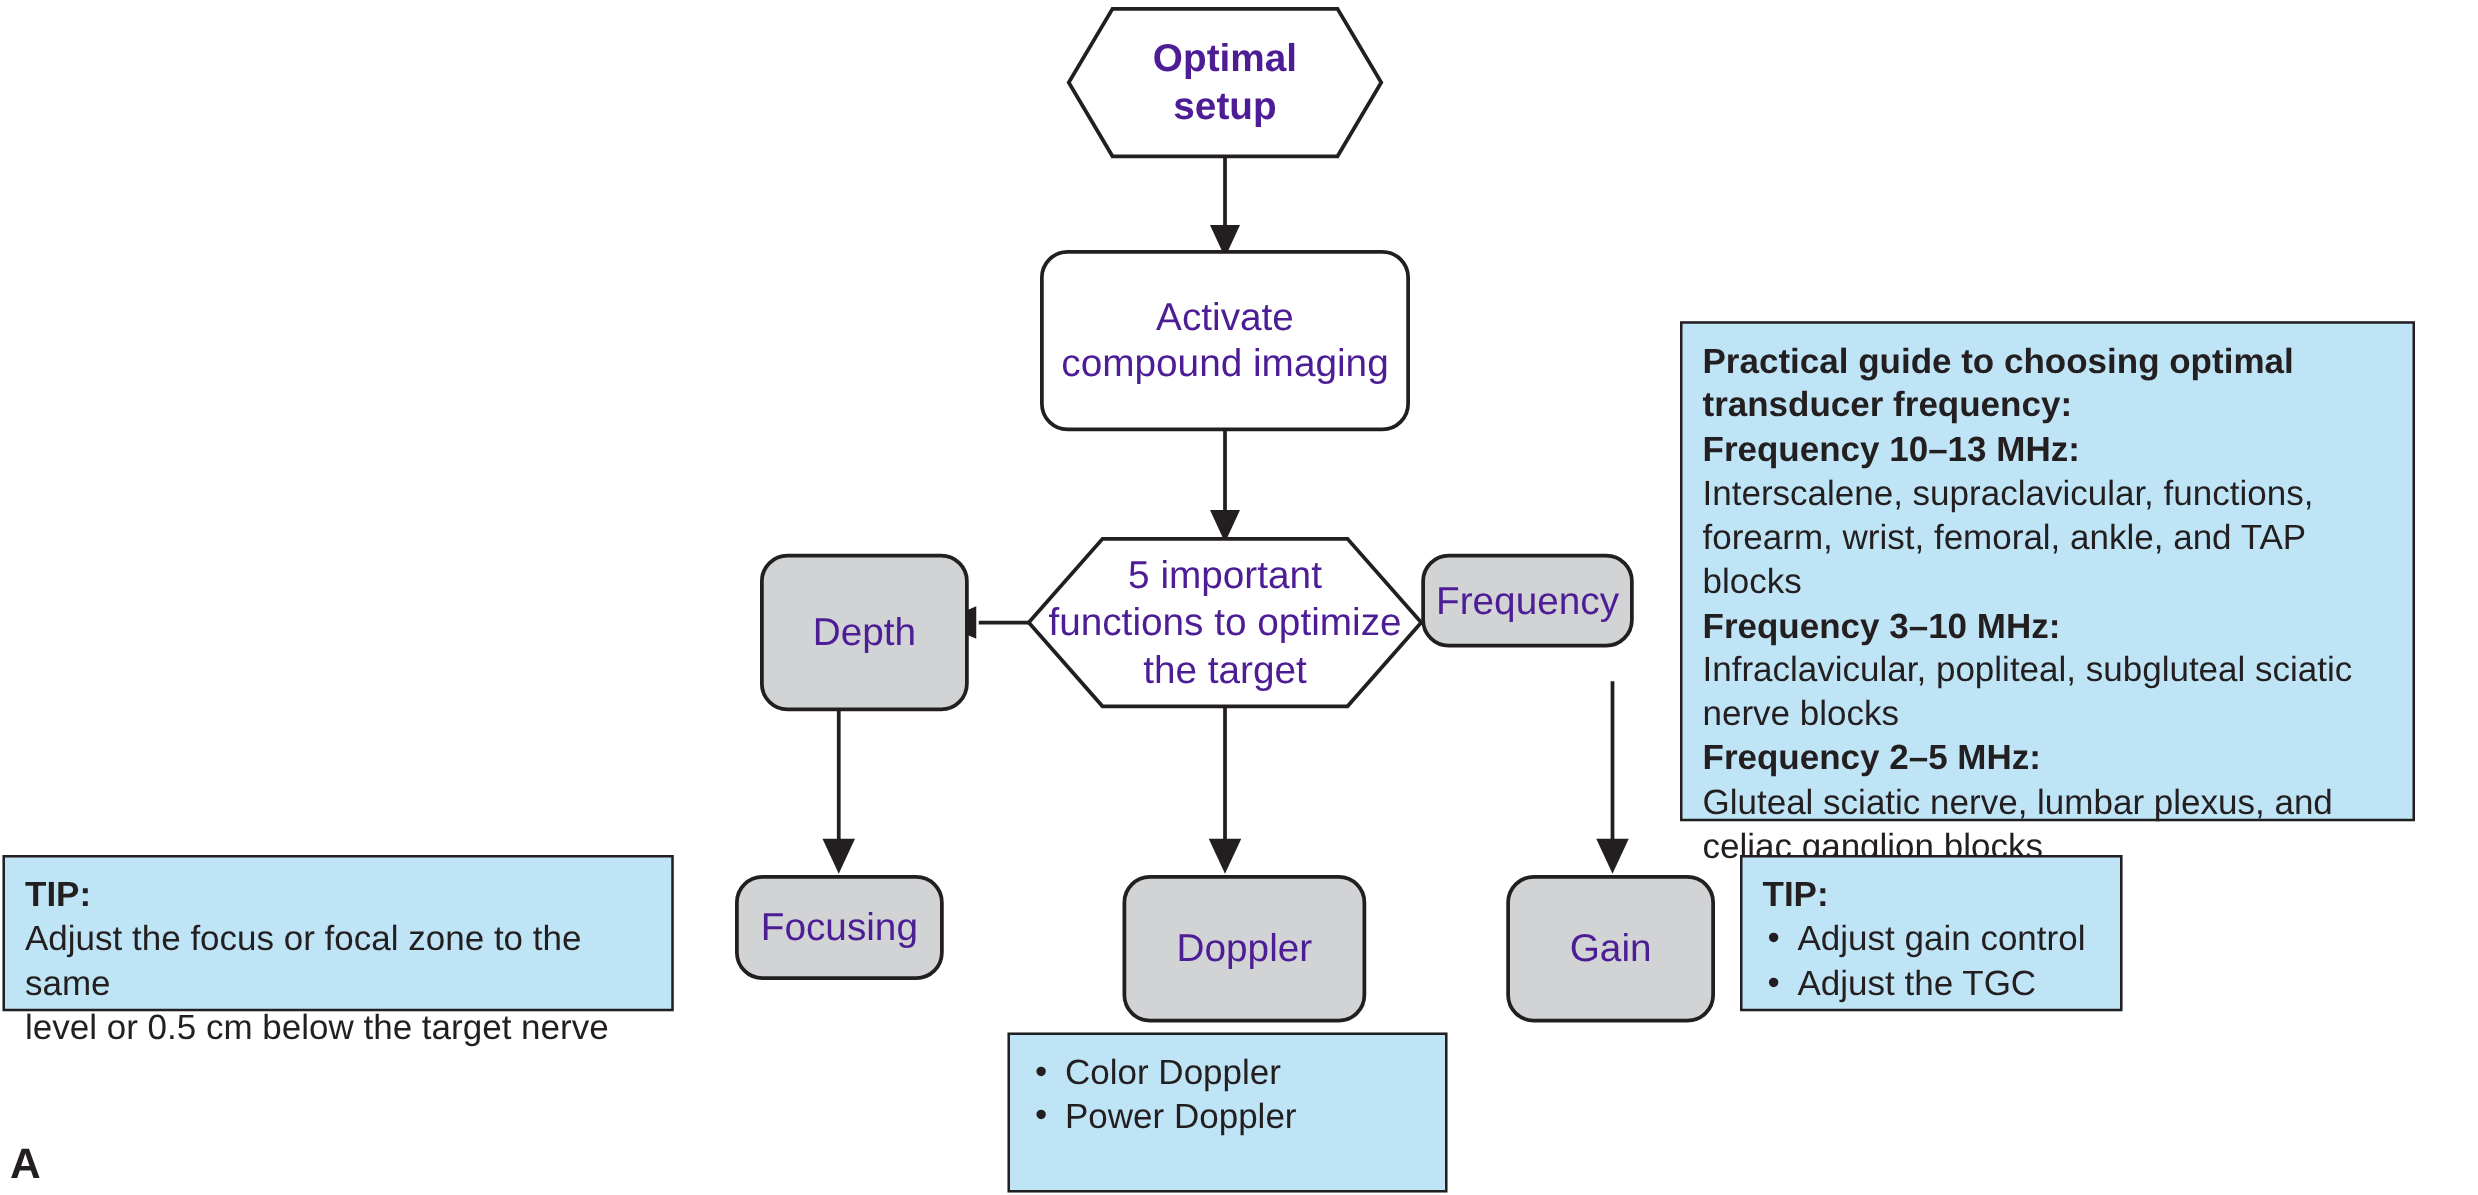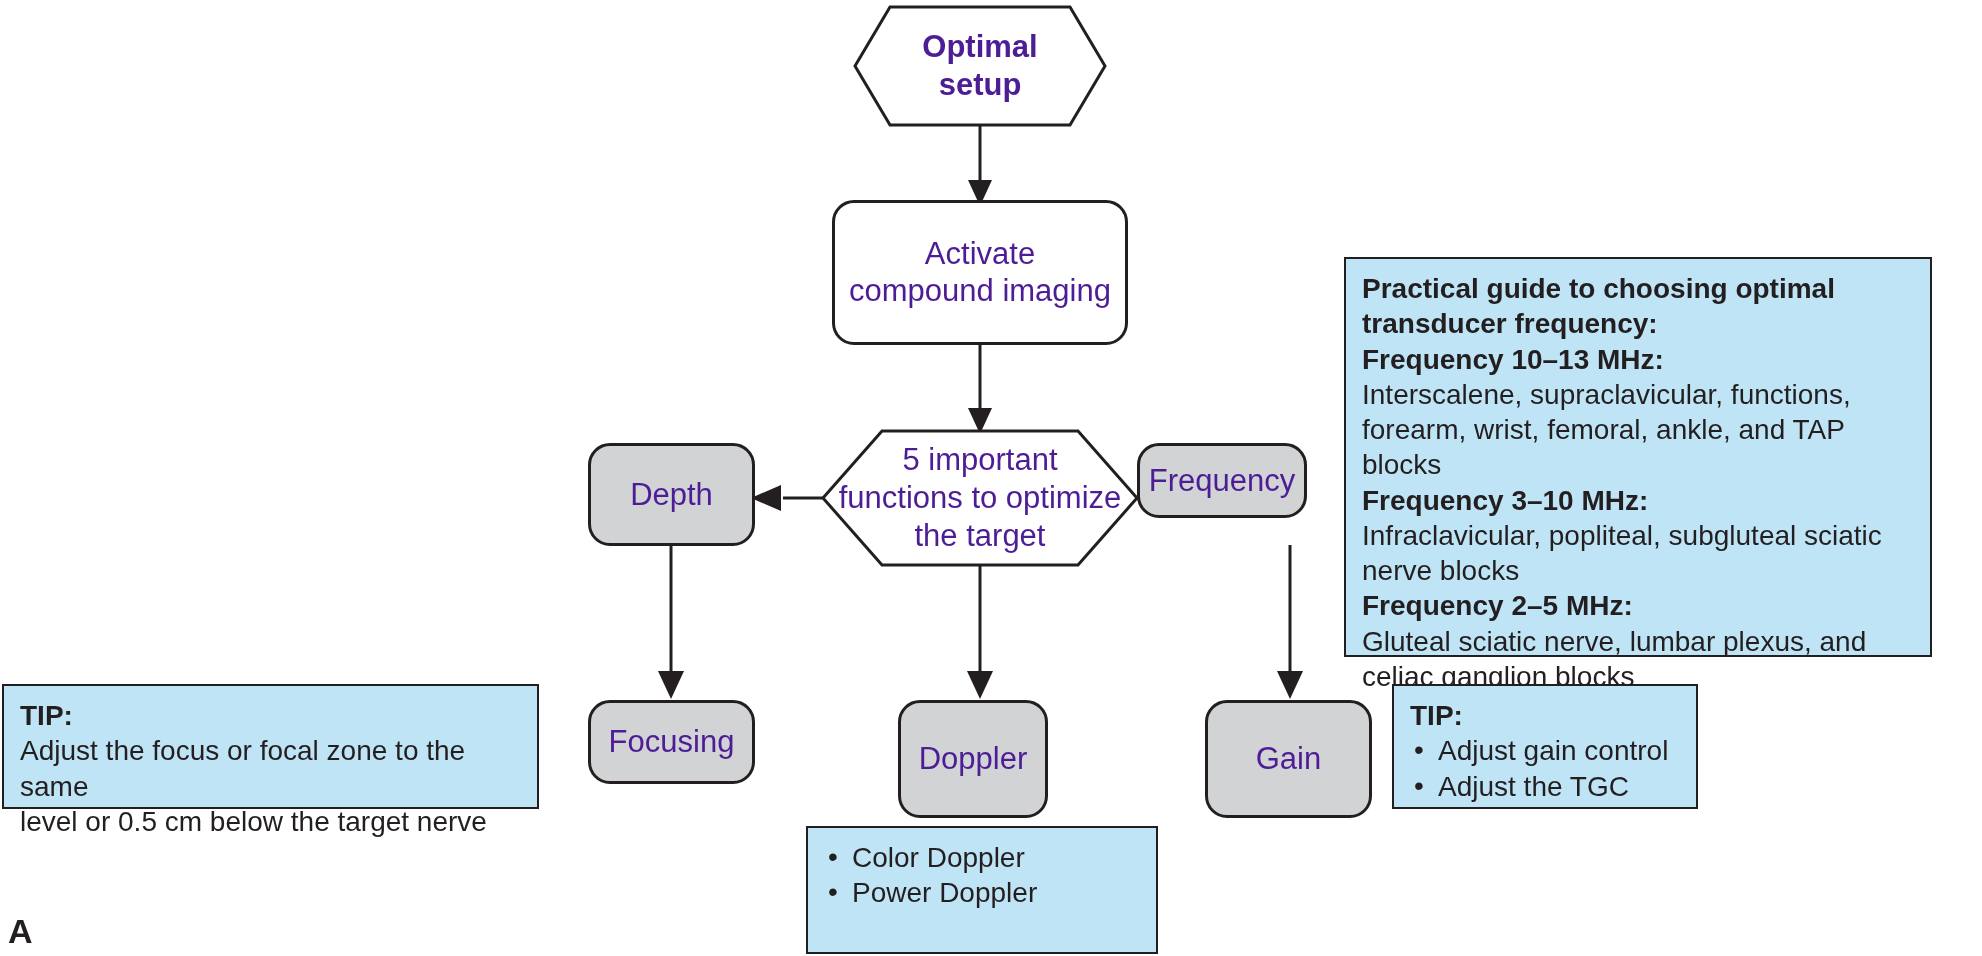--- a/index.html
+++ b/index.html
@@ -174,33 +174,33 @@
     <svg viewBox="0 0 320 140" preserveAspectRatio="none">
       <polygon points="62,3 258,3 317,70 258,137 62,137 3,70" fill="#ffffff" stroke="#231f20" stroke-width="3"></polygon>
     </svg>
     <div class="node-label">
       <span>5 important</span><br>
       <span>functions to optimize</span><br>
       <span>the target</span>
     </div>
   </div>
 
-  <div class="rect-node gray" style="left:588px; top:443px; width:167px; height:103px;">
+  <div class="rect-node gray" style="left:608px; top:443px; width:167px; height:126px;">
     <div class="node-label">Depth</div>
   </div>
 
   <div class="rect-node gray" style="left:1137px; top:443px; width:170px; height:75px;">
     <div class="node-label">Frequency</div>
   </div>
 
   <div class="rect-node gray" style="left:588px; top:700px; width:167px; height:84px;">
     <div class="node-label">Focusing</div>
   </div>
 
-  <div class="rect-node gray" style="left:898px; top:700px; width:150px; height:118px;">
+  <div class="rect-node gray" style="left:898px; top:700px; width:195px; height:118px;">
     <div class="node-label">Doppler</div>
   </div>
 
   <div class="rect-node gray" style="left:1205px; top:700px; width:167px; height:118px;">
     <div class="node-label">Gain</div>
   </div>
 
   <div class="info-box" style="left:1321px; top:257px; width:588px; height:400px;margin-left:23px;">
     <span class="b">Practical guide to choosing optimal</span>
     <span class="b">transducer frequency:</span>

